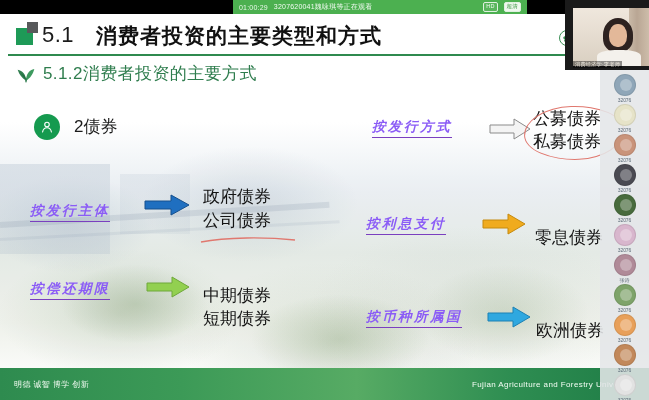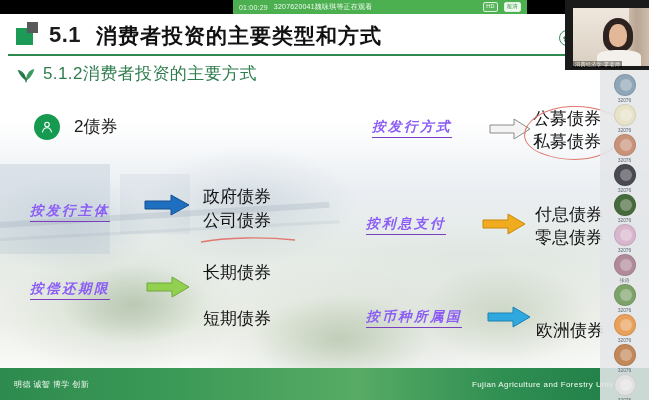--- a/index.html
+++ b/index.html
@@ -96,22 +96,22 @@
     position: absolute; left: 16px; top: 14px;
     width: 17px; height: 17px;
     background: #1e9a57;
   }
   .hdr-sq-grey {
     position: absolute; left: 27px; top: 8px;
     width: 11px; height: 11px;
     background: #58595b;
   }
   .hdr-num {
-    position: absolute; left: 49px; top: 8px;
-    font-size: 22px; font-weight: bold;
+    position: absolute; left: 42px; top: 8px;
+    font-size: 22px; font-weight: normal;
     color: #1b1b1b; letter-spacing: .5px;
   }
   .hdr-title {
     position: absolute; left: 96px; top: 8px;
     font-size: 21px; font-weight: bold;
     color: #111; letter-spacing: 1px;
     white-space: nowrap;
   }
   .hdr-logo {
     position: absolute; left: 559px; top: 16px;
@@ -360,28 +360,27 @@
       <div class="outcome" style="left:203px; top:172px;">政府债券</div>
       <div class="outcome" style="left:203px; top:196px;">公司债券</div>
       <svg class="red-underline" viewBox="0 0 96 8">
         <path d="M1 6 C26 1 66 1 95 4" fill="none" stroke="#e0786f" stroke-width="1.3"></path>
       </svg>
 
       <div class="hw" style="left:366px; top:201px;">按利息支付</div>
       <svg class="arrow" style="left:482px; top:199px;" width="44" height="22" viewBox="0 0 44 22">
         <path d="M1 7 H26 V1 L43 11 L26 21 V15 H1 Z" fill="#f0ab1e" stroke="#c58a0f" stroke-width="1"></path>
       </svg>
-      <div class="outcome" style="left:535px; top:190px;">付息债券</div>
       <div class="outcome" style="left:535px; top:213px;">零息债券</div>
 
       <div class="hw" style="left:30px; top:266px;">按偿还期限</div>
       <svg class="arrow" style="left:146px; top:262px;" width="44" height="22" viewBox="0 0 44 22">
         <path d="M1 7 H26 V1 L43 11 L26 21 V15 H1 Z" fill="#92d050" stroke="#6fa83a" stroke-width="1"></path>
       </svg>
-      <div class="outcome" style="left:203px; top:248px;">长期债券</div>
+      <div class="outcome" style="left:203px; top:271px;">中期债券</div>
       <div class="outcome" style="left:203px; top:294px;">短期债券</div>
 
       <div class="hw" style="left:366px; top:294px;">按币种所属国</div>
       <svg class="arrow" style="left:487px; top:292px;" width="44" height="22" viewBox="0 0 44 22">
         <path d="M1 7 H26 V1 L43 11 L26 21 V15 H1 Z" fill="#2fa8e0" stroke="#1d81b4" stroke-width="1"></path>
       </svg>
       <div class="outcome" style="left:536px; top:306px;">欧洲债券</div>
 
     </div>
 

